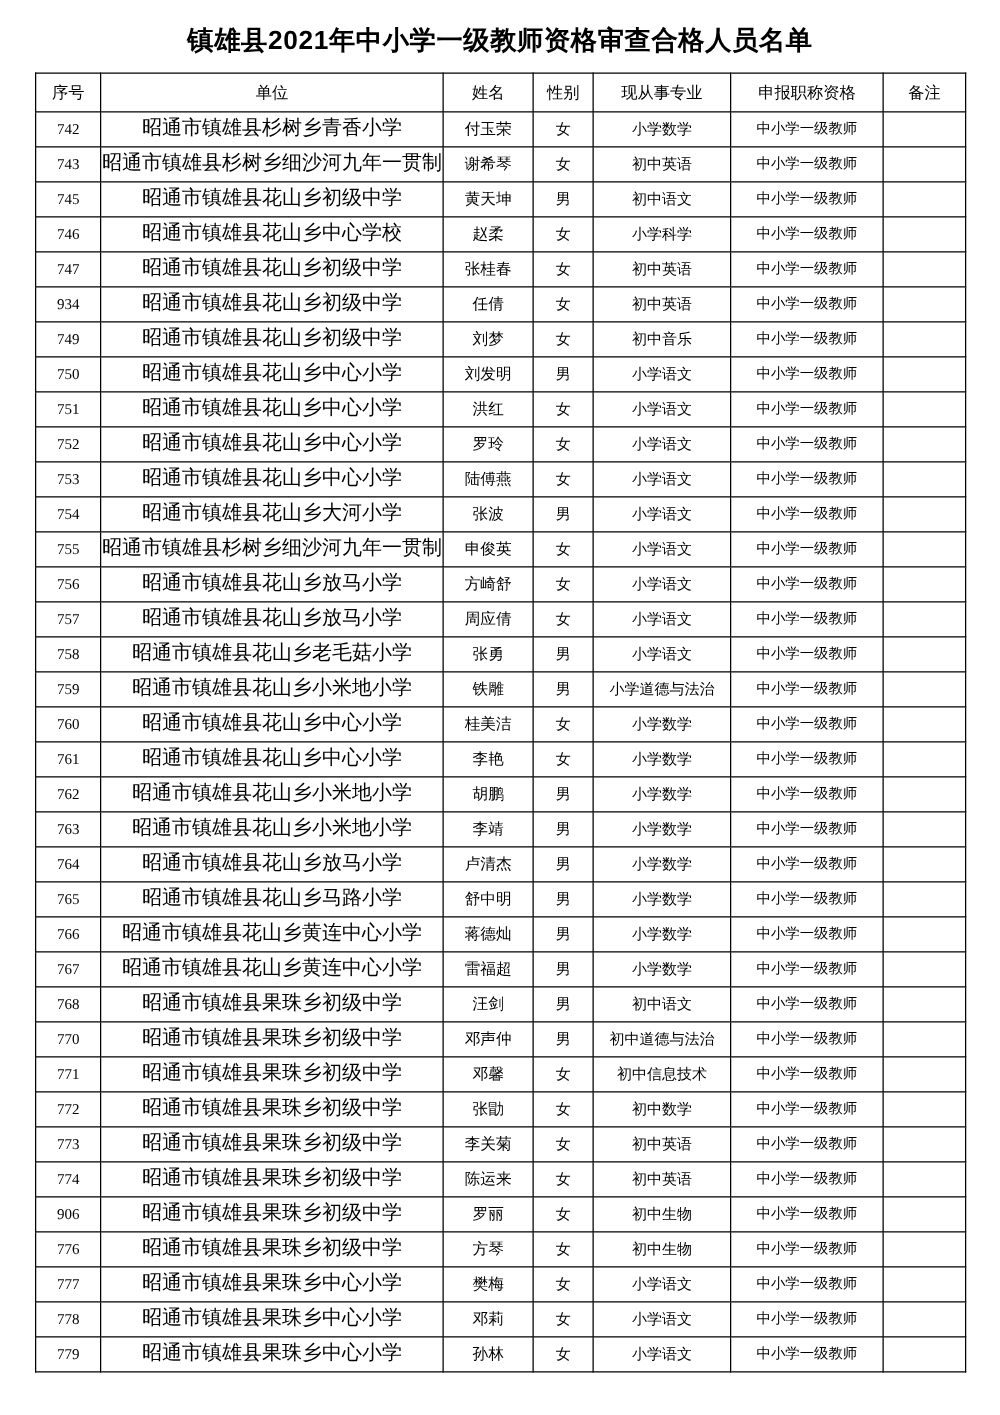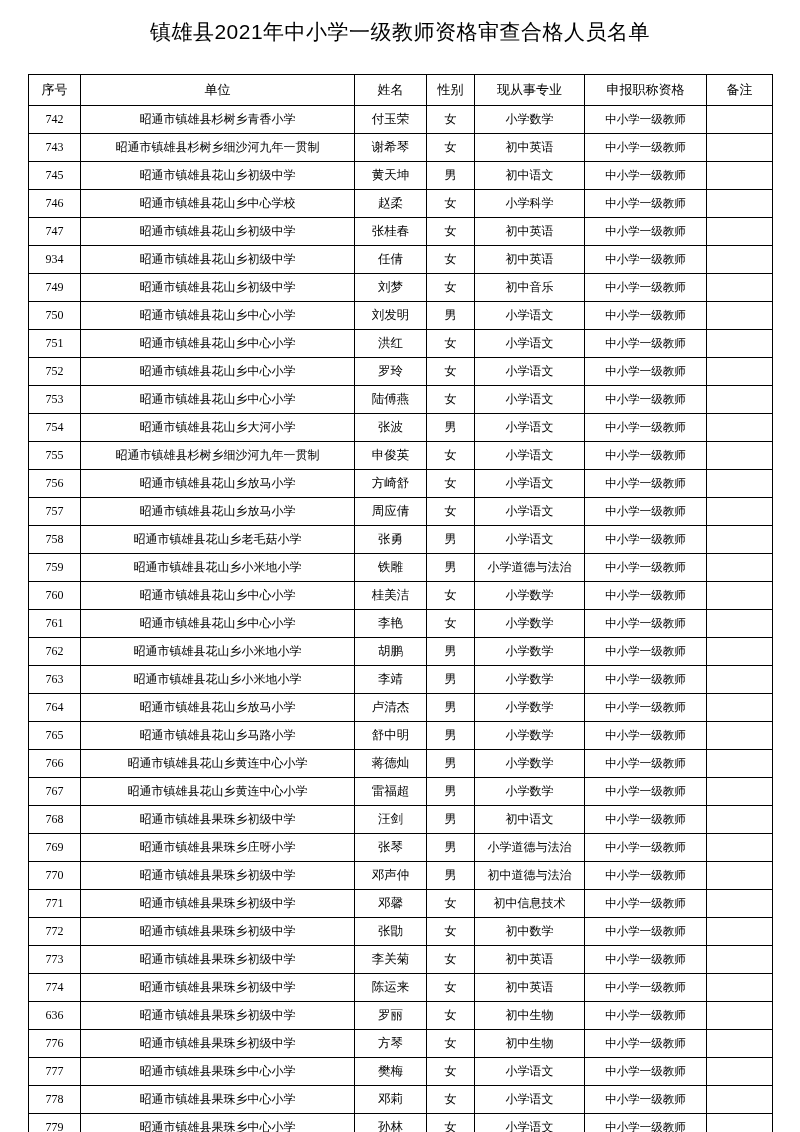--- a/index.html
+++ b/index.html
@@ -16,24 +16,24 @@
   .page {
     width: 800px;
     min-height: 1132px;
     box-sizing: border-box;
     padding: 14px 28px 10px 28px;
     background: #ffffff;
   }
   .doc-title {
     text-align: center;
     font-family: "Liberation Sans", "DejaVu Sans", sans-serif;
-    font-weight: normal;
+    font-weight: bold;
     font-size: 21px;
     letter-spacing: 0.5px;
-    margin: 4px 0 28px 0;
+    margin: 4px 0 12px 0;
     white-space: nowrap;
   }
   table.roster {
     border-collapse: collapse;
     width: 744px;
     table-layout: fixed;
   }
   table.roster th,
   table.roster td {
     border: 1px solid #000000;
@@ -46,21 +46,21 @@
     white-space: nowrap;
     overflow: hidden;
   }
   table.roster th {
     font-family: "Liberation Sans", "DejaVu Sans", sans-serif;
     font-weight: normal;
     font-size: 13px;
     height: 30px;
   }
   table.roster td.c-unit {
-    font-size: 12px;
+    font-size: 16px;
   }
   table.roster td.c-title {
     font-size: 11.5px;
     margin-top: 48px;
   }
   table.roster td.c-name {
     font-size: 12.5px;
     margin-left: 12px;
   }
   
@@ -329,29 +329,20 @@
         <tr>
           <td class="c-no">768</td>
           <td class="c-unit">昭通市镇雄县果珠乡初级中学</td>
           <td class="c-name">汪剑</td>
           <td class="c-gender">男</td>
           <td class="c-major">初中语文</td>
           <td class="c-title">中小学一级教师</td>
           <td class="c-remark"></td>
         </tr>
         <tr>
-          <td class="c-no">769</td>
-          <td class="c-unit">昭通市镇雄县果珠乡庄呀小学</td>
-          <td class="c-name">张琴</td>
-          <td class="c-gender">男</td>
-          <td class="c-major">小学道德与法治</td>
-          <td class="c-title">中小学一级教师</td>
-          <td class="c-remark"></td>
-        </tr>
-        <tr>
           <td class="c-no">770</td>
           <td class="c-unit">昭通市镇雄县果珠乡初级中学</td>
           <td class="c-name">邓声仲</td>
           <td class="c-gender">男</td>
           <td class="c-major">初中道德与法治</td>
           <td class="c-title">中小学一级教师</td>
           <td class="c-remark"></td>
         </tr>
         <tr>
           <td class="c-no">771</td>
@@ -383,21 +374,21 @@
         <tr>
           <td class="c-no">774</td>
           <td class="c-unit">昭通市镇雄县果珠乡初级中学</td>
           <td class="c-name">陈运来</td>
           <td class="c-gender">女</td>
           <td class="c-major">初中英语</td>
           <td class="c-title">中小学一级教师</td>
           <td class="c-remark"></td>
         </tr>
         <tr>
-          <td class="c-no">636</td>
+          <td class="c-no">906</td>
           <td class="c-unit">昭通市镇雄县果珠乡初级中学</td>
           <td class="c-name">罗丽</td>
           <td class="c-gender">女</td>
           <td class="c-major">初中生物</td>
           <td class="c-title">中小学一级教师</td>
           <td class="c-remark"></td>
         </tr>
         <tr>
           <td class="c-no">776</td>
           <td class="c-unit">昭通市镇雄县果珠乡初级中学</td>

